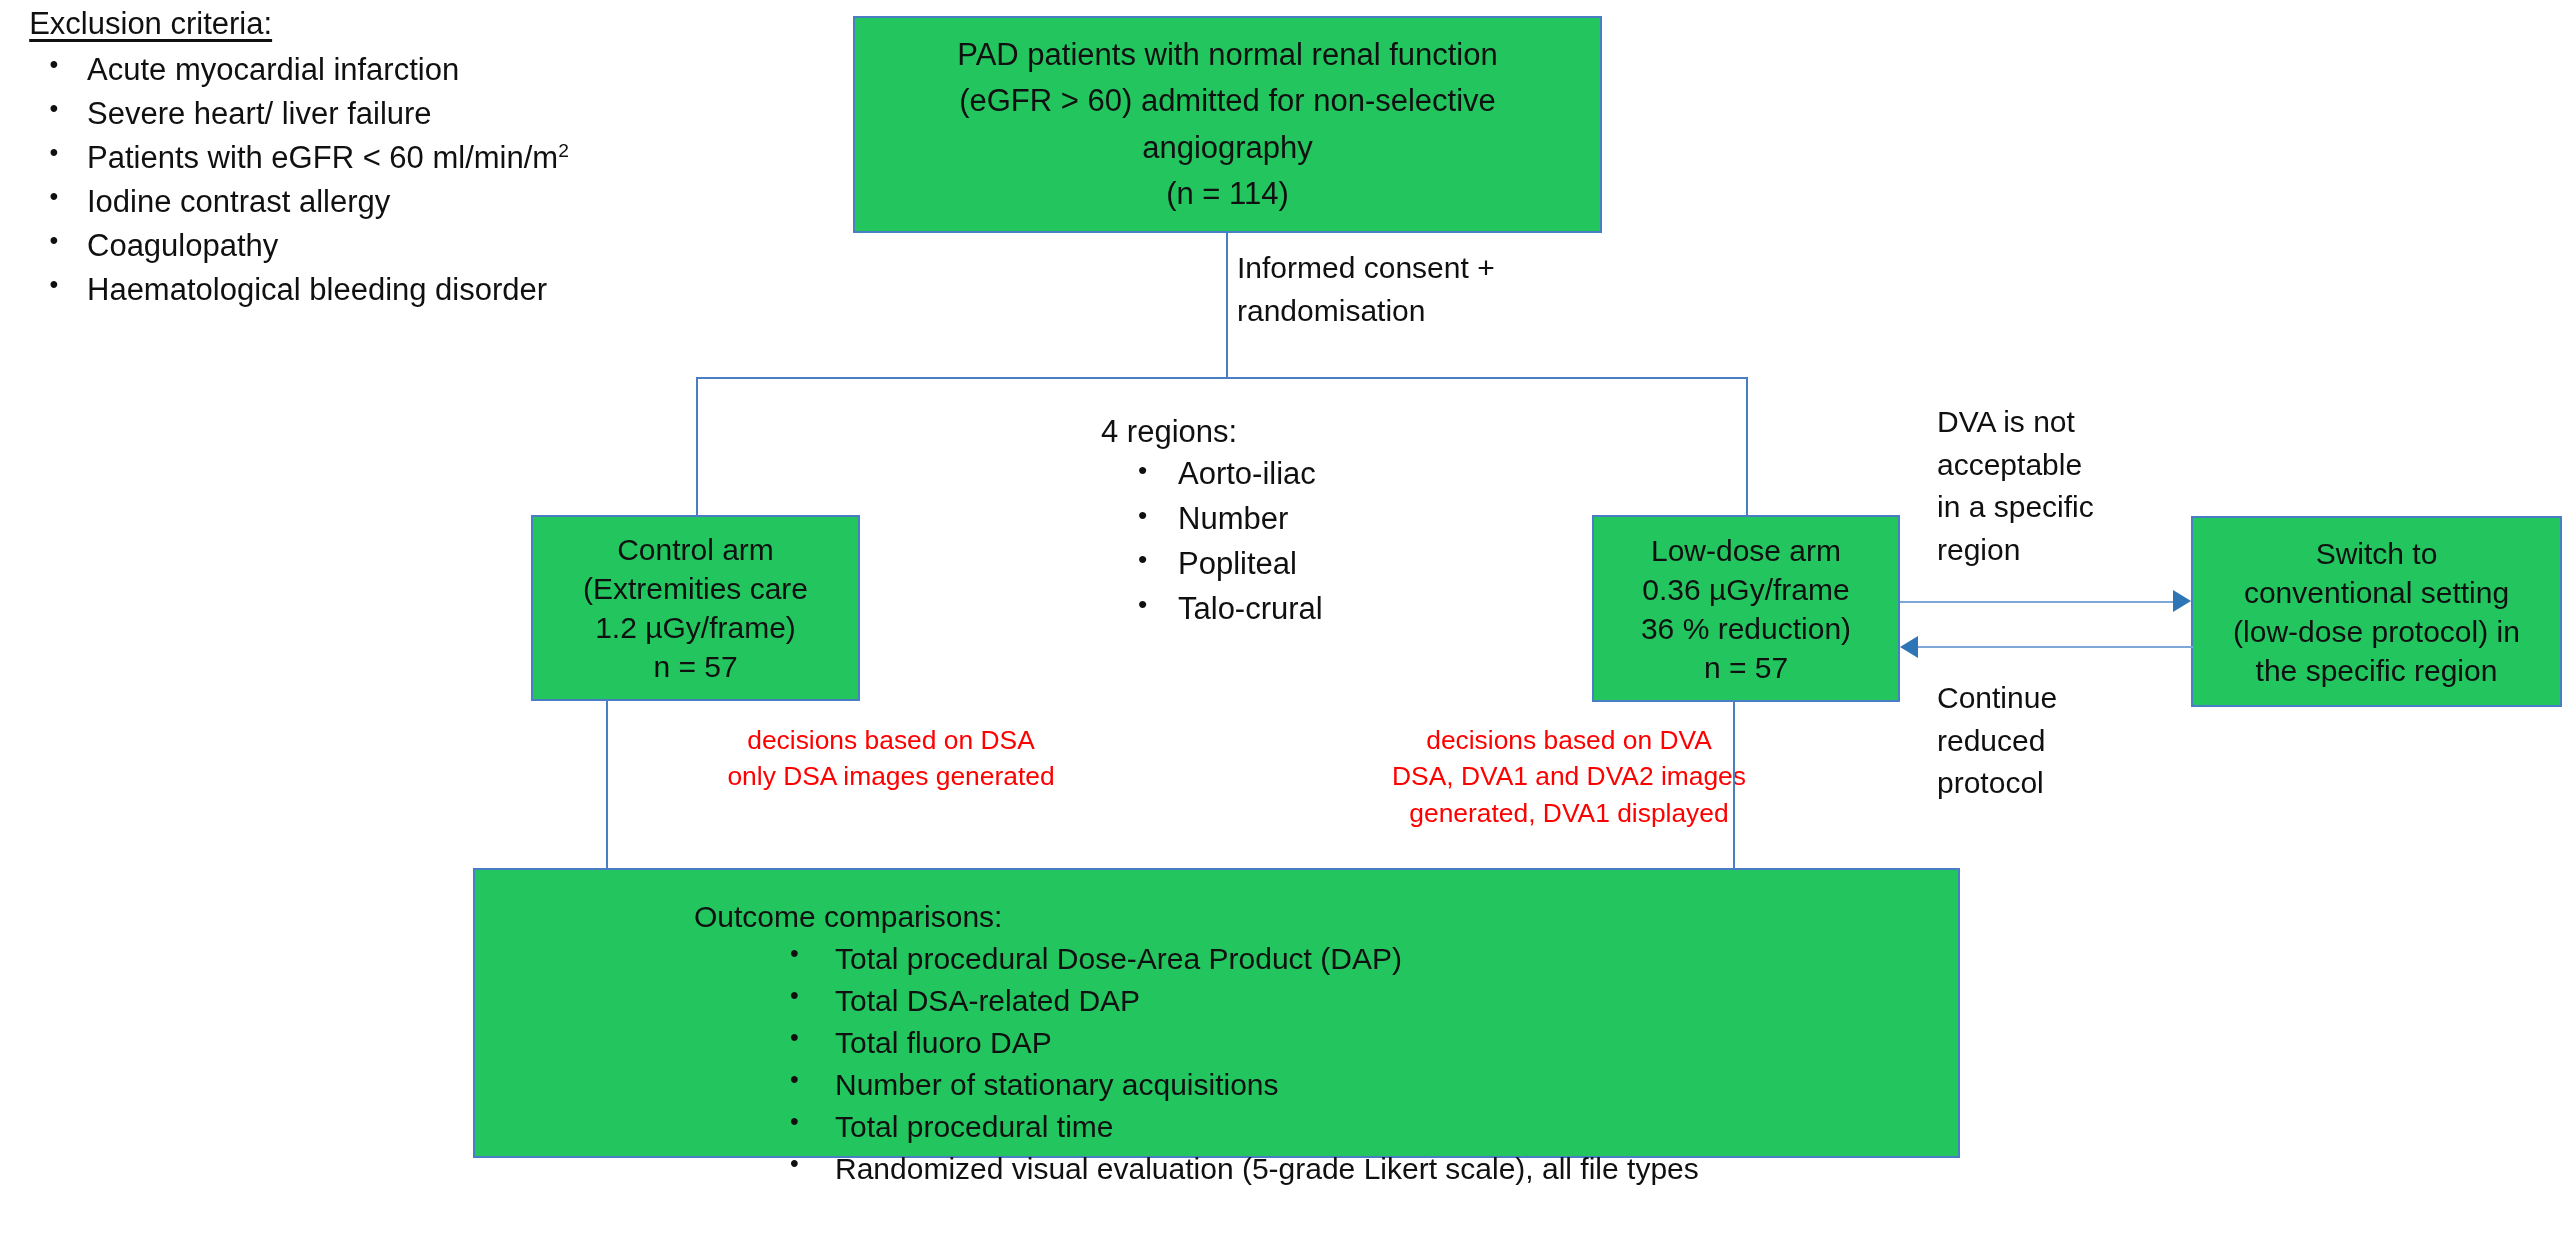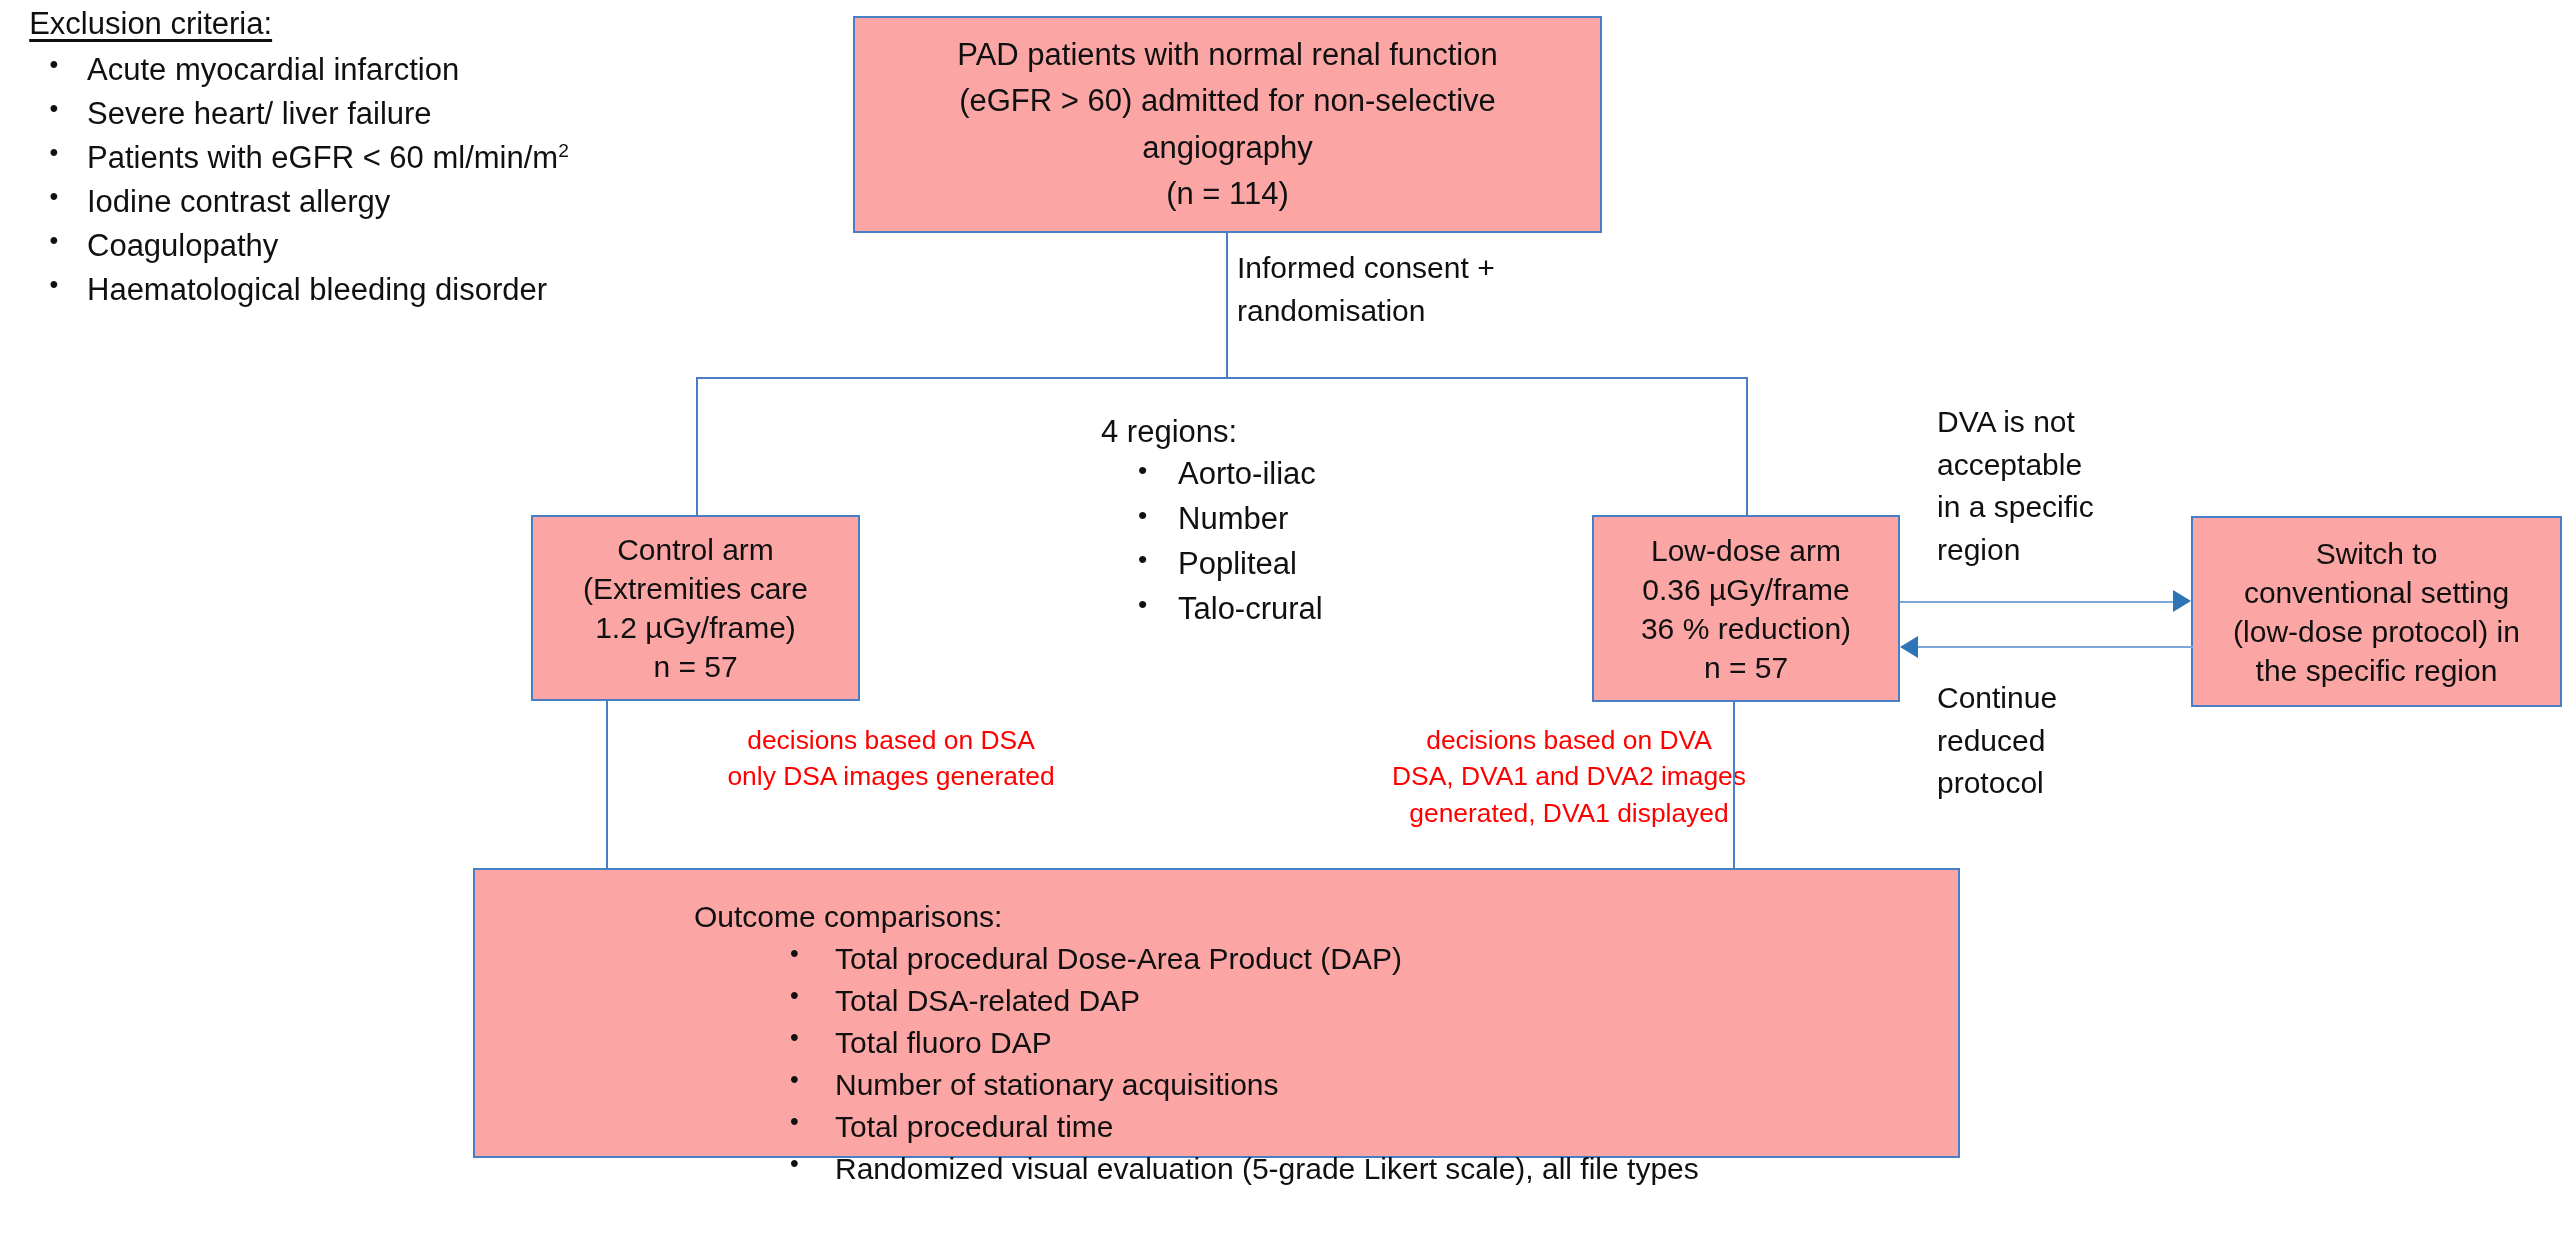--- a/index.html
+++ b/index.html
@@ -10,21 +10,21 @@
     font-family:"Liberation Sans", sans-serif;
     color:#101010;
     overflow:hidden;
   }
   .abs{position:absolute;}
   
   .box{
     position:absolute;
     box-sizing:border-box;
     border:2.4px solid #4a7ec4;
-    background:#fca5a5;
+    background:#22c55e;
     display:flex;
     flex-direction:column;
     align-items:center;
     justify-content:center;
     text-align:center;
     line-height:1.30;
   }
   .box .ln{display:block;white-space:nowrap;}
 
   

